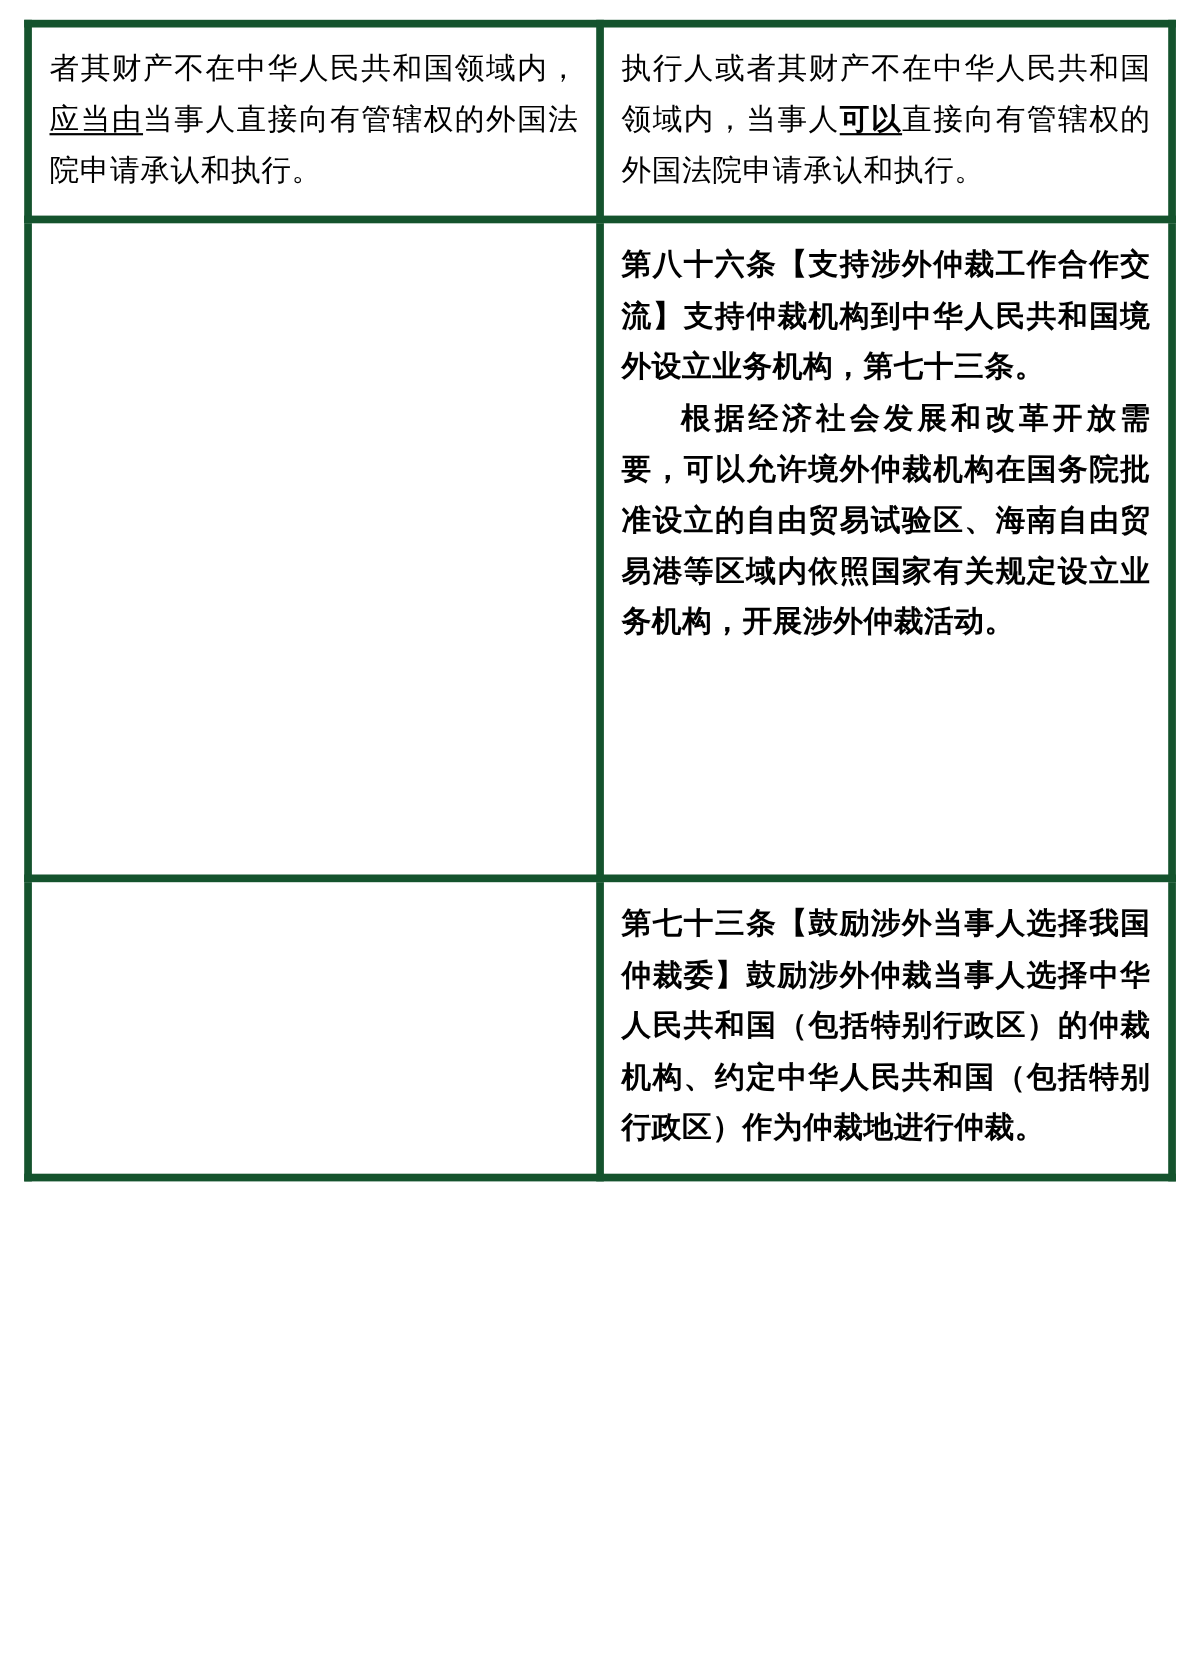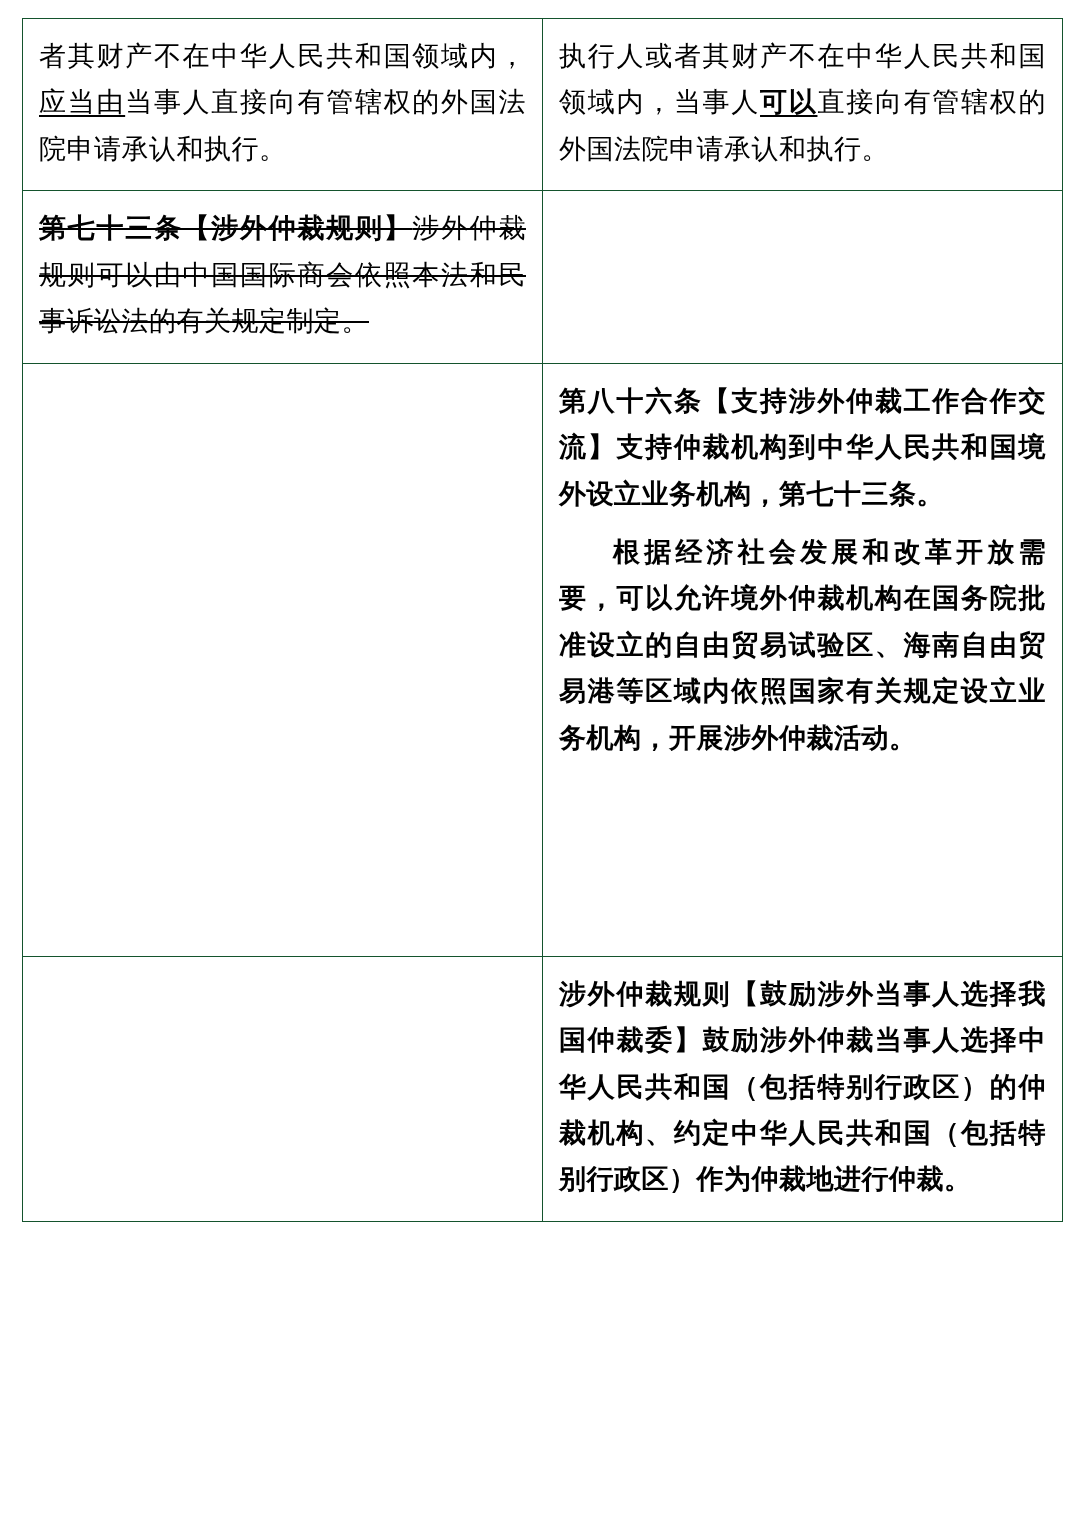--- a/index.html
+++ b/index.html
@@ -19,38 +19,38 @@
     box-sizing: border-box;
     padding: 18px 14px 0 14px;
   }
   table.compare {
     width: 1040px;
     border-collapse: collapse;
     table-layout: fixed;
     margin-left: 8px;
   }
   table.compare td {
-    border: 1px solid #14532d;
+    border: 7px solid #14532d;
     vertical-align: top;
     padding: 14px 16px 18px 16px;
     font-family: Liberation Serif, serif;
   }
   col.left  { width: 520px; }
   col.right { width: 520px; }
 
   .para {
     font-size: 27px;
     line-height: 1.72;
     letter-spacing: 0.5px;
     text-align: justify;
     text-justify: inter-ideograph;
     margin: 0;
     color: #000000;
   }
-  .para + .para { margin-top: 12px; }
+  .para + .para { margin-top: 0; }
   .indent { text-indent: 2em; }
   .red-bold {
     color: #000000;
     font-weight: bold;
   }
   .strike {
     text-decoration: line-through;
     text-decoration-thickness: 2px;
   }
   .strike-bold {
@@ -82,37 +82,31 @@
 
       <tr>
         <td>
           <p class="para"><span>者其财产不在中华人民共和国领域内，</span><span class="underline">应当由</span><span>当事人直接向有管辖权的外国法院申请承认和执行。</span></p>
         </td>
         <td>
           <p class="para"><span>执行人或者其财产不在中华人民共和国领域内，当事人</span><span class="red-bold underline">可以</span><span>直接向有管辖权的外国法院申请承认和执行。</span></p>
         </td>
       </tr>
 
-      <tr>
-        <td>
-          <p class="para"><span class="strike-bold">第七十三条【涉外仲裁规则】</span><span class="strike">涉外仲裁规则可以由中国国际商会依照本法和民事诉讼法的有关规定制定。</span></p>
-        </td>
-        <td class="cell-empty"></td>
-      </tr>
 
       <tr>
         <td class="cell-empty row-tall-left"></td>
         <td>
           <p class="para"><span class="red-bold">第八十六条【支持涉外仲裁工作合作交流】</span><span class="red-bold">支持仲裁机构到中华人民共和国境外设立业务机构，第七十三条。</span></p>
           <p class="para indent"><span class="red-bold">根据经济社会发展和改革开放需要，可以允许境外仲裁机构在国务院批准设立的自由贸易试验区、海南自由贸易港等区域内依照国家有关规定设立业务机构，开展涉外仲裁活动。</span></p>
         </td>
       </tr>
 
       <tr>
         <td class="cell-empty"></td>
         <td>
-          <p class="para"><span class="red-bold">涉外仲裁规则【鼓励涉外当事人选择我国仲裁委】</span><span class="red-bold">鼓励涉外仲裁当事人选择中华人民共和国（包括特别行政区）的仲裁机构、约定中华人民共和国（包括特别行政区）作为仲裁地进行仲裁。</span></p>
+          <p class="para"><span class="red-bold">第七十三条【鼓励涉外当事人选择我国仲裁委】</span><span class="red-bold">鼓励涉外仲裁当事人选择中华人民共和国（包括特别行政区）的仲裁机构、约定中华人民共和国（包括特别行政区）作为仲裁地进行仲裁。</span></p>
         </td>
       </tr>
 
     </tbody>
   </table>
 </div>
 
 </body></html>

